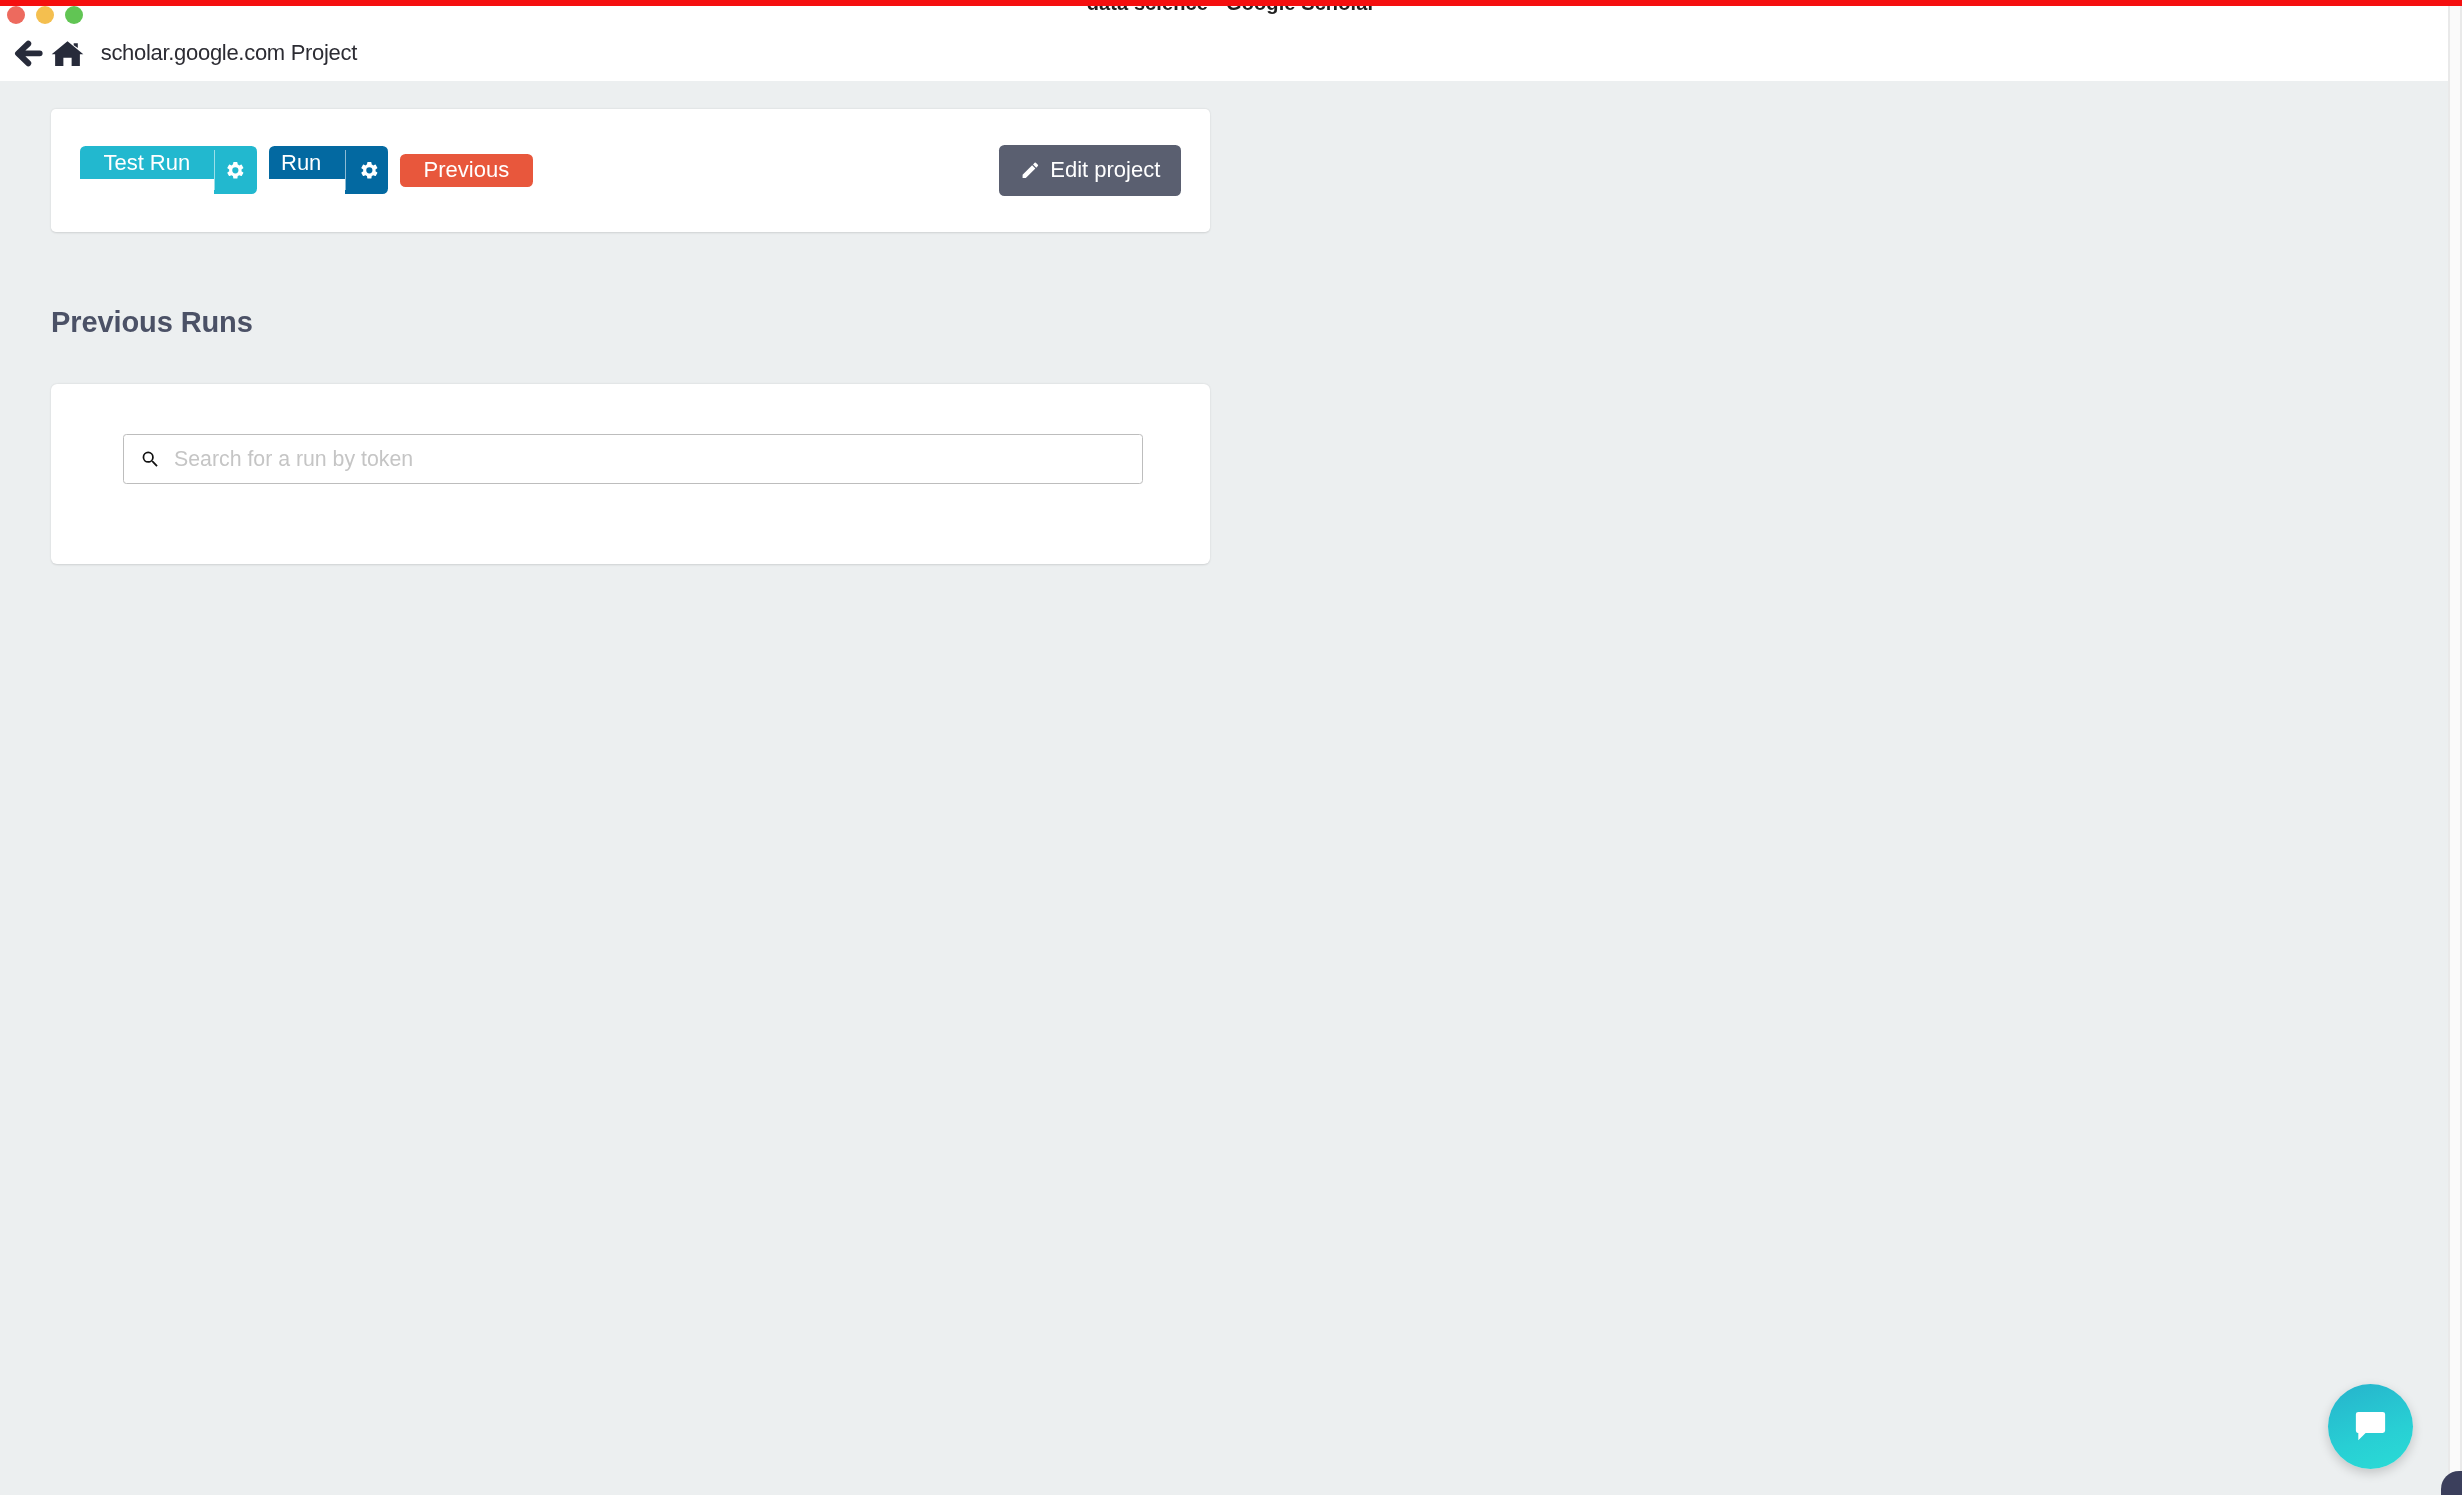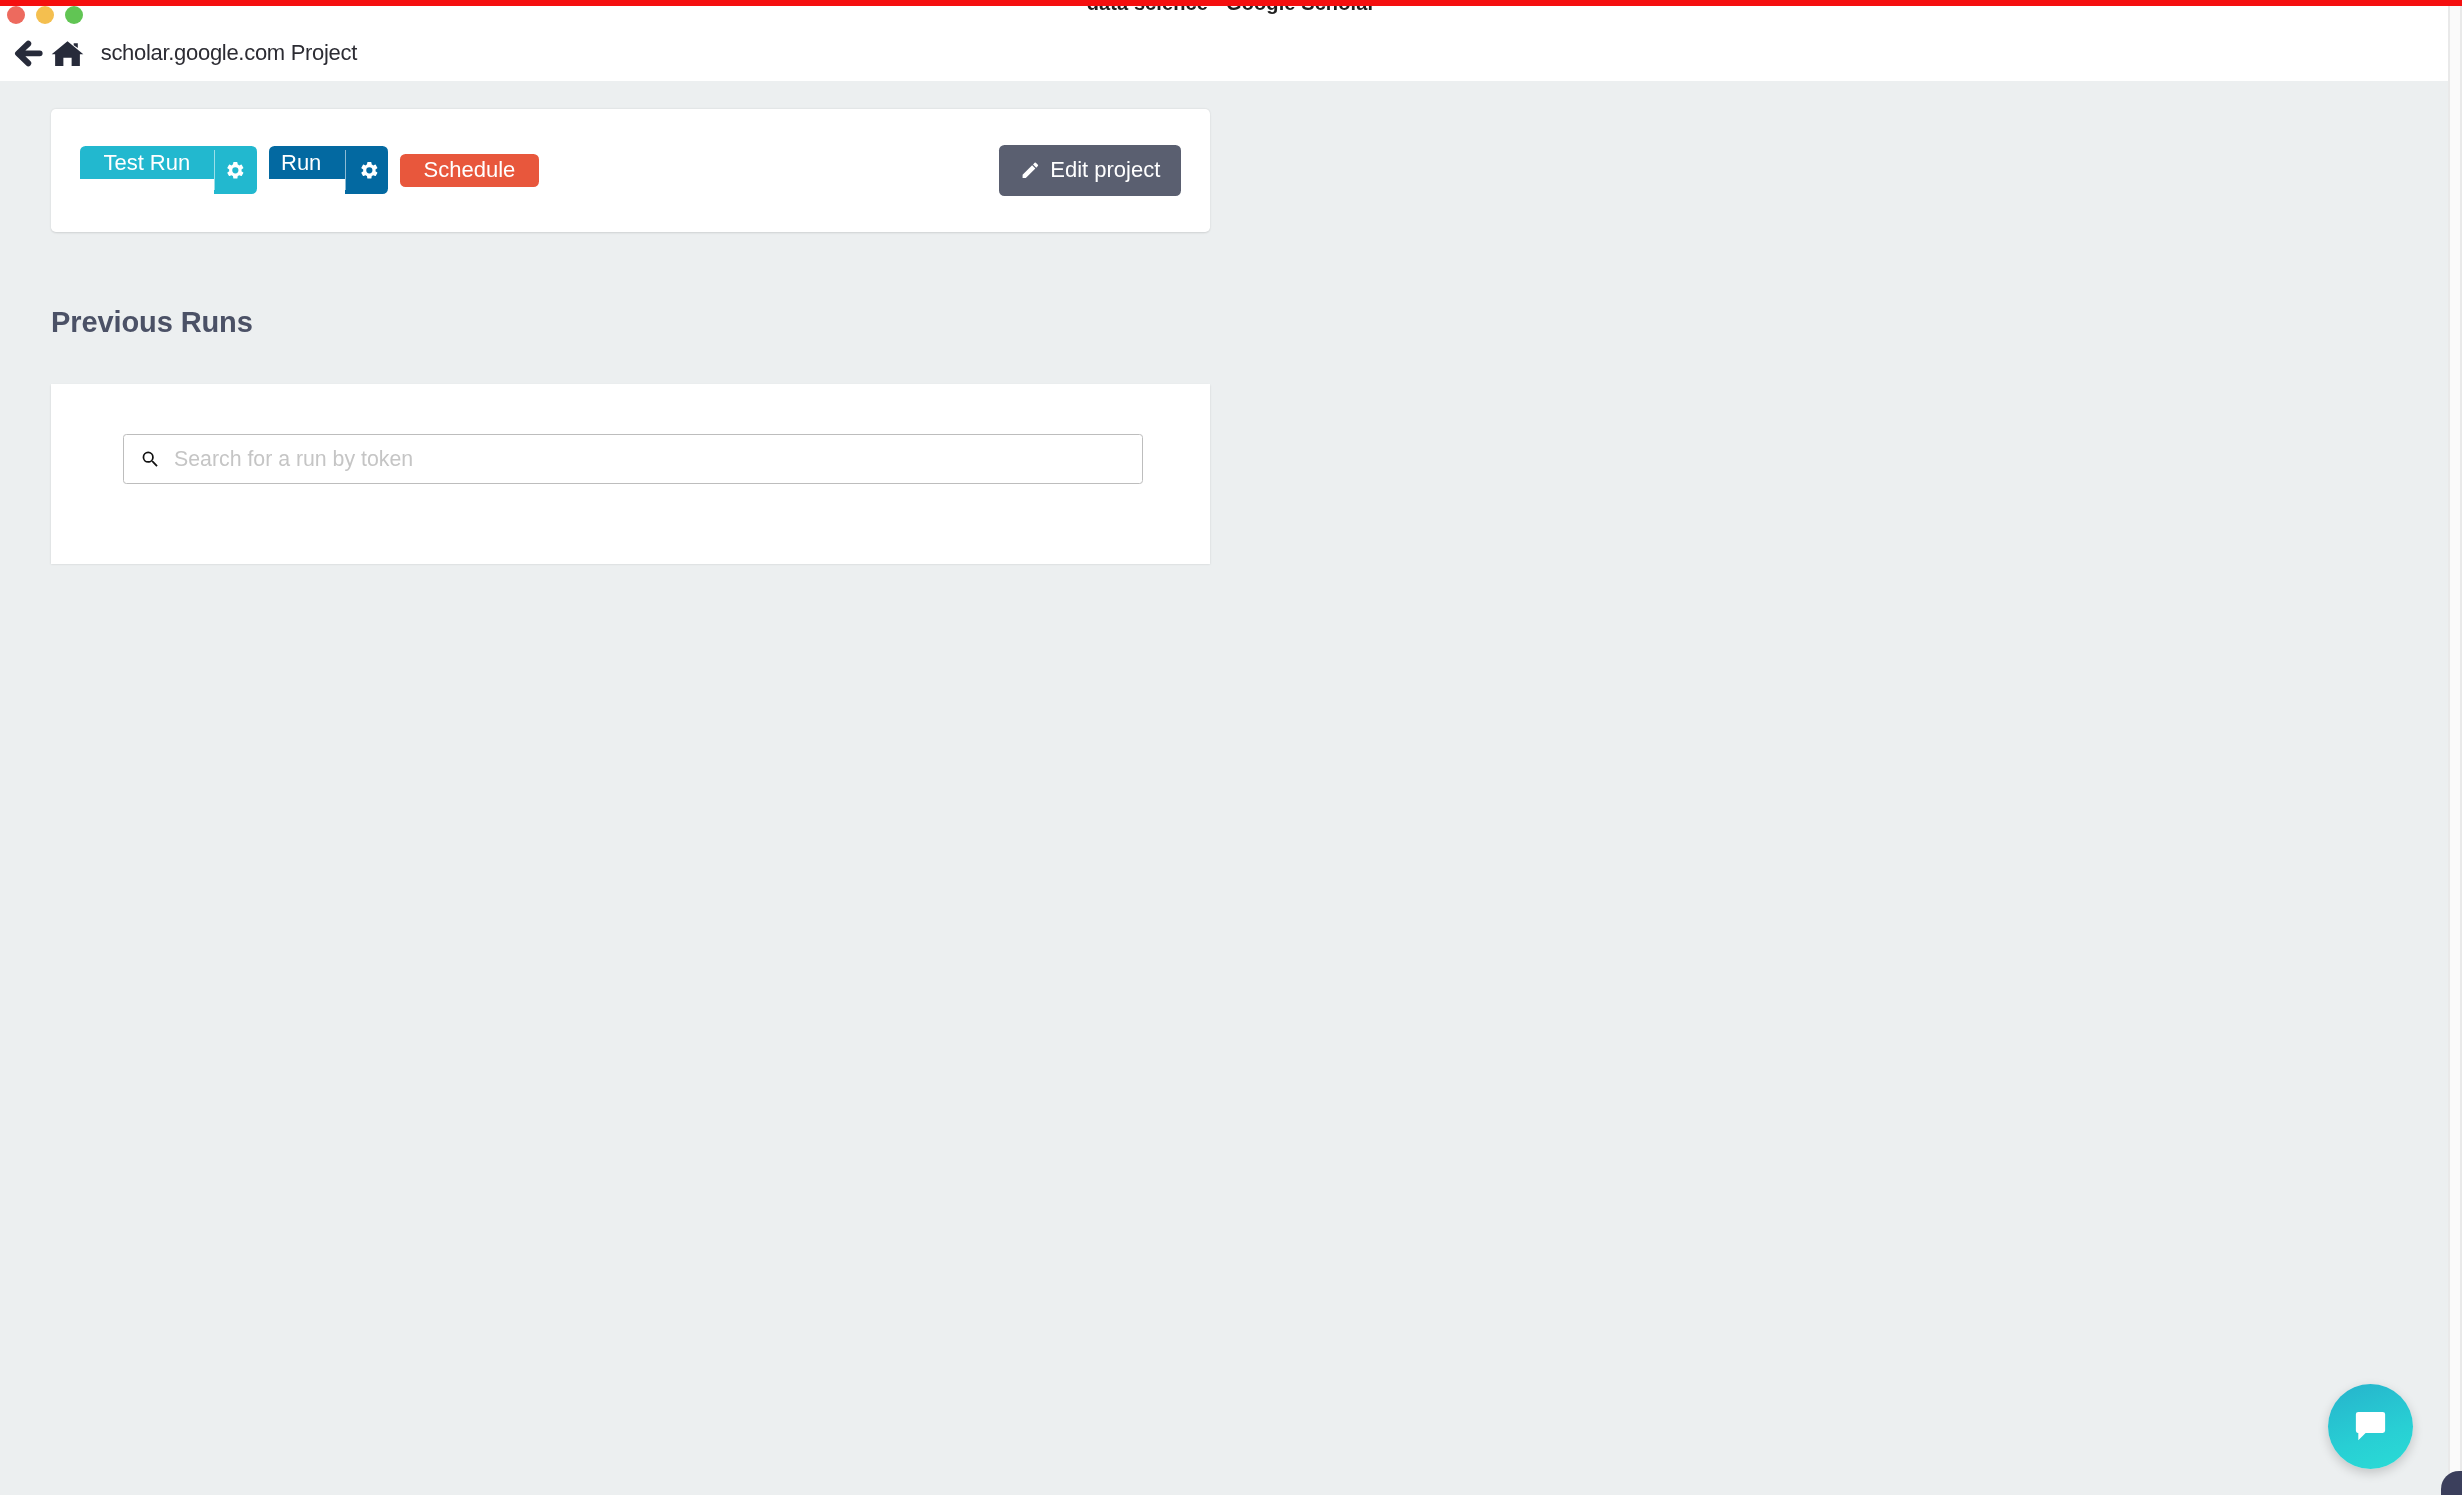--- a/index.html
+++ b/index.html
@@ -207,21 +207,21 @@
   }
 
   
   #runs-card {
     position: absolute;
     left: 51px;
     top: 303px;
     width: 1159px;
     height: 180px;
     background: #ffffff;
-    border-radius: 0;
+    border-radius: 6px;
     box-shadow: 0 0.7px 2.1px rgba(0,0,0,0.13);
     box-sizing: border-box;
   }
 
   #search-wrapper {
     position: absolute;
     left: 72px;
     top: 50px;
     width: 1020px;
     height: 50px;
@@ -357,21 +357,21 @@
 
       <div class="btn-group grp-run">
         <button class="action-btn">Run</button>
         <button class="gear-btn">
           <svg width="20.7" height="20.7" viewBox="0 0 24 24" aria-hidden="true">
             <path fill="#ffffff" d="M19.14 12.94a7.4 7.4 0 0 0 .06-.94 7.4 7.4 0 0 0-.06-.94l2.03-1.58a.49.49 0 0 0 .12-.62l-1.92-3.32a.49.49 0 0 0-.59-.22l-2.39.96a7.02 7.02 0 0 0-1.62-.94l-.36-2.54a.48.48 0 0 0-.48-.4h-3.84a.48.48 0 0 0-.48.4l-.36 2.54c-.58.24-1.12.56-1.62.94l-2.39-.96a.49.49 0 0 0-.59.22L2.73 8.86a.49.49 0 0 0 .12.62l2.03 1.58a7.4 7.4 0 0 0 0 1.88l-2.03 1.58a.49.49 0 0 0-.12.62l1.92 3.32c.12.21.37.29.59.22l2.39-.96c.5.38 1.04.7 1.62.94l.36 2.54c.04.23.24.4.48.4h3.84c.24 0 .44-.17.48-.4l.36-2.54c.58-.24 1.12-.56 1.62-.94l2.39.96c.22.07.47-.01.59-.22l1.92-3.32a.49.49 0 0 0-.12-.62zM12 15.6A3.6 3.6 0 1 1 12 8.4a3.6 3.6 0 0 1 0 7.2z"></path>
           </svg>
         </button>
       </div>
 
-      <button class="action-btn btn-schedule">Schedule</button>
+      <button class="action-btn btn-schedule">Previous</button>
 
       <button id="edit-project-btn">
         <span style="display:inline-flex;align-items:center;">
           <svg width="20.7" height="20.7" viewBox="0 0 24 24" aria-hidden="true">
             <path fill="#ffffff" d="M3 17.25V21h3.75L17.81 9.94l-3.75-3.75L3 17.25zM20.71 7.04a1 1 0 0 0 0-1.41l-2.34-2.34a1 1 0 0 0-1.41 0l-1.83 1.83 3.75 3.75 1.83-1.83z"></path>
           </svg>
         </span>
         <span>Edit project</span>
       </button>
     </div>

